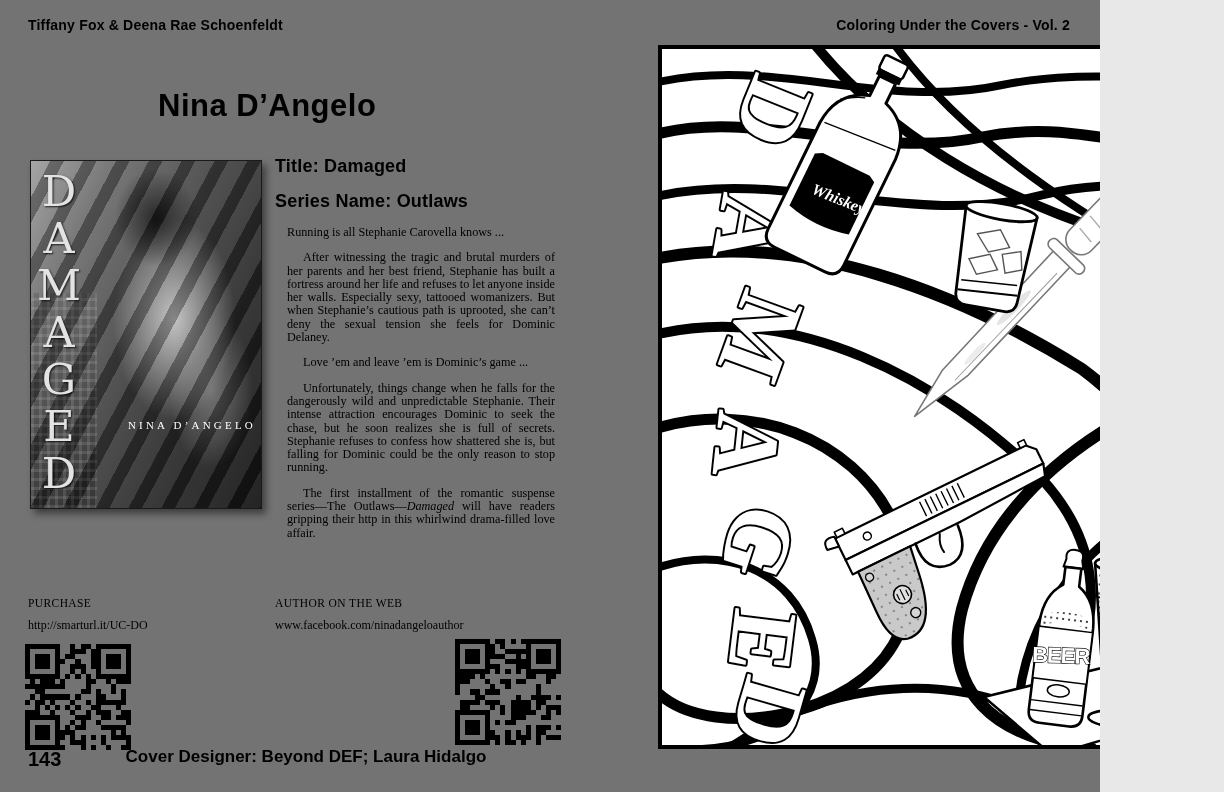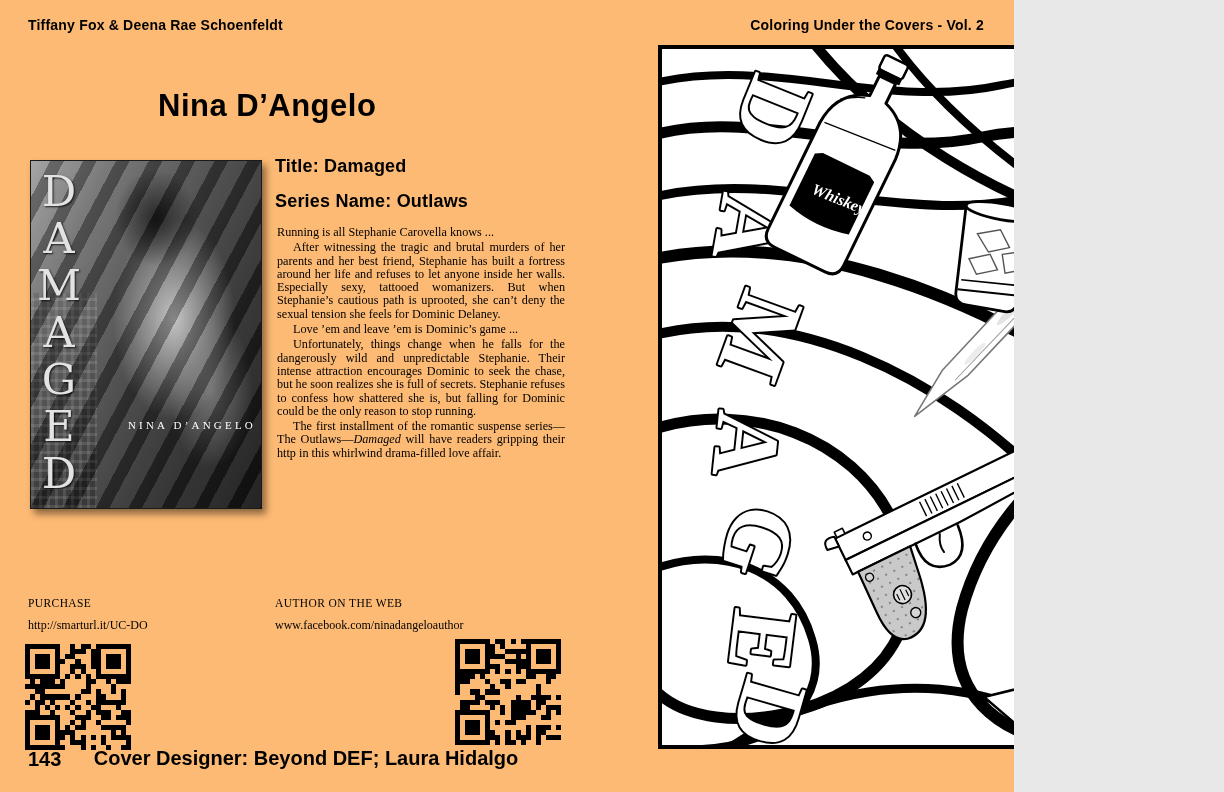--- a/index.html
+++ b/index.html
@@ -1,30 +1,30 @@
 <!DOCTYPE html>
 <html><head>
 <meta charset="utf-8">
 <style>
   html,body{margin:0;padding:0;background:#e8e8e8;}
   #spread{
-    position:relative;width:968px;height:792px;background:#fdba74;
-    font-family:"Liberation Serif",serif;color:#000;overflow:hidden;padding-left:46px;
+    position:relative;width:1100px;height:792px;background:#737373;
+    font-family:"Liberation Serif",serif;color:#000;overflow:hidden;
   }
   .abs{position:absolute;}
   
   .runhead{
     font-family:"Liberation Sans",sans-serif;font-weight:bold;
     font-size:14px;letter-spacing:.2px;
   }
   .pagenum{
     font-family:"Liberation Sans",sans-serif;font-weight:bold;font-size:20px;
   }
   .credit{
-    font-family:"Liberation Sans",sans-serif;font-weight:bold;font-size:20px;
+    font-family:"Liberation Sans",sans-serif;font-weight:bold;font-size:17px;
     width:612px;left:0;text-align:center;
   }
   
   .author-heading{
     left:158px;top:88px;font-family:"Liberation Sans",sans-serif;
     font-weight:bold;font-size:31px;letter-spacing:.5px;
   }
   .cover{
     left:30px;top:160px;width:230px;height:347px;overflow:hidden;
     border:1px solid #1a1a1a;box-shadow:4px 5px 7px rgba(0,0,0,.45);
@@ -61,21 +61,21 @@
   .cover .cover-author{
     position:absolute;right:5px;top:258px;color:#fff;font-size:11px;
     letter-spacing:3.2px;white-space:nowrap;font-family:"Liberation Serif",serif;
   }
   .bookinfo{left:275px;top:156px;width:292px;}
   .bookinfo h3{
     font-family:"Liberation Sans",sans-serif;font-weight:bold;font-size:18px;
     margin:0 0 14px 0;letter-spacing:.2px;
   }
   .desc{font-size:12.2px;line-height:13.3px;text-align:justify;}
-  .desc p{margin:2px;text-indent:16px;}
+  .desc p{margin:12px;text-indent:16px;}
   .desc p.first{text-indent:0;}
   .linkblock{font-size:12px;line-height:22px;}
   .linkblock .lbl{font-size:11.5px;letter-spacing:.4px;}
   .qr{width:106px;height:106px;}
   
   .frame{
     left:658px;top:45px;width:548px;height:696px;border:4px solid #000;background:#fff;
   }
   .frame svg{display:block;width:100%;height:100%;}
   .word-letter{

